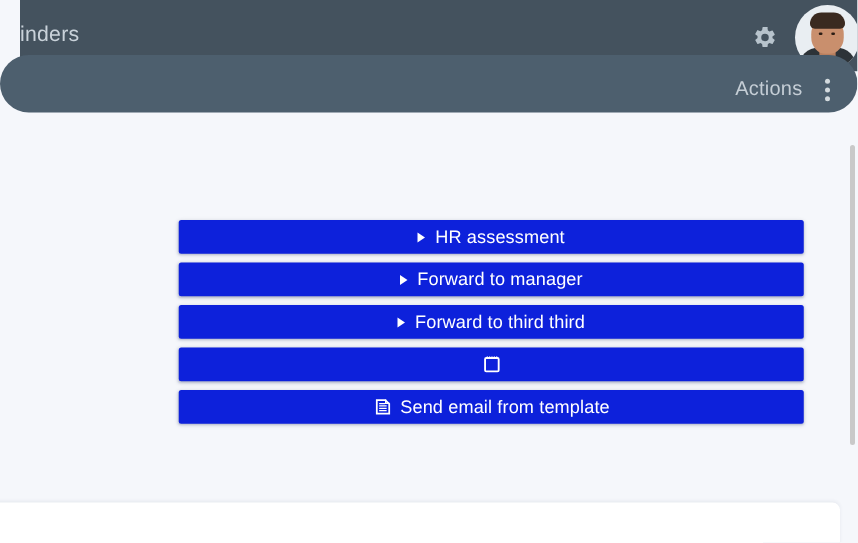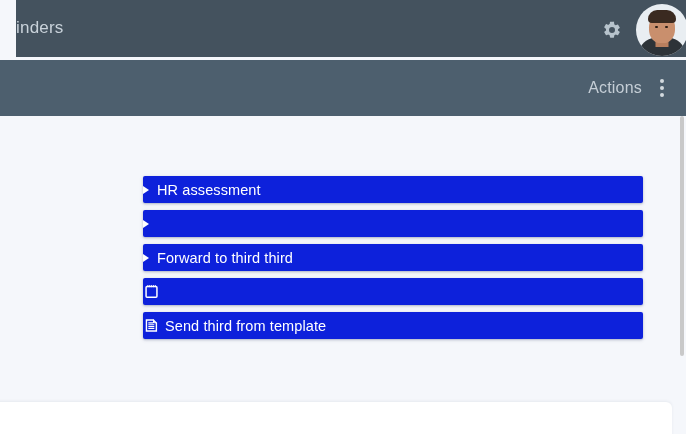--- a/index.html
+++ b/index.html
@@ -113,24 +113,25 @@
     transform: translateX(-50%);
     width: 13px;
     height: 10px;
     background: #b97f5e;
   }
 
   
   .subbar {
     position: absolute;
     left: 0;
-    top: 60px;
-    width: 686px;
-    height: 57px;
+    top: 44px;
+    width: 686px;
+    height: 46px;
     background: #4d5f6e;
+    border-radius: 28px;
   }
   .subbar-right {
     position: absolute;
     right: 16px;
     top: 0;
     height: 56px;
     display: flex;
     align-items: center;
     gap: 12px;
   }
@@ -172,21 +173,21 @@
     top: 60px;
     width: 500px;
     display: flex;
     flex-direction: column;
     gap: 7px;
   }
   .act-btn {
     position: relative;
     display: flex;
     align-items: center;
-    justify-content: flex-start;
+    justify-content: center;
     gap: 6px;
     width: 500px;
     height: 27px;
     box-sizing: border-box;
     background: #0d21db;
     color: #ffffff;
     border: none;
     border-radius: 2px;
     font-family: "Liberation Sans", sans-serif;
     font-size: 14.5px;
@@ -290,20 +291,21 @@
 
     <div class="action-buttons">
 
       <button class="act-btn">
         <span class="tri"></span>
         <span class="lbl">HR assessment</span>
       </button>
 
       <button class="act-btn">
         <span class="tri"></span>
+        <span class="lbl">Forward to manager</span>
       </button>
 
       <button class="act-btn">
         <span class="tri"></span>
         <span class="lbl">Forward to third third</span>
       </button>
 
       <button class="act-btn">
         <span class="glyph">
           <svg viewBox="0 0 16 16" width="15" height="15" aria-hidden="true">
@@ -318,21 +320,21 @@
       </button>
 
       <button class="act-btn">
         <span class="glyph">
           <svg viewBox="0 0 16 16" width="15" height="15" aria-hidden="true">
             <path d="M2.6 2.2h7.2l3.4 3.2v8.4H2.6z" fill="none" stroke="#ffffff" stroke-width="1.5"></path>
             <path d="M4.6 5.2h5M4.6 7.2h6.4M4.6 9.2h6.4M4.6 11.2h6.4" stroke="#ffffff" stroke-width="1.1"></path>
             <path d="M10.2 1.6v3.4h3.2" fill="none" stroke="#ffffff" stroke-width="1.2"></path>
           </svg>
         </span>
-        <span class="lbl">Send third from template</span>
+        <span class="lbl">Send email from template</span>
       </button>
 
     </div>
 
     <div class="bottom-card"></div>
   </div>
 
   <div class="scrollbar-track"></div>
   <div class="scrollbar-thumb"></div>
 

